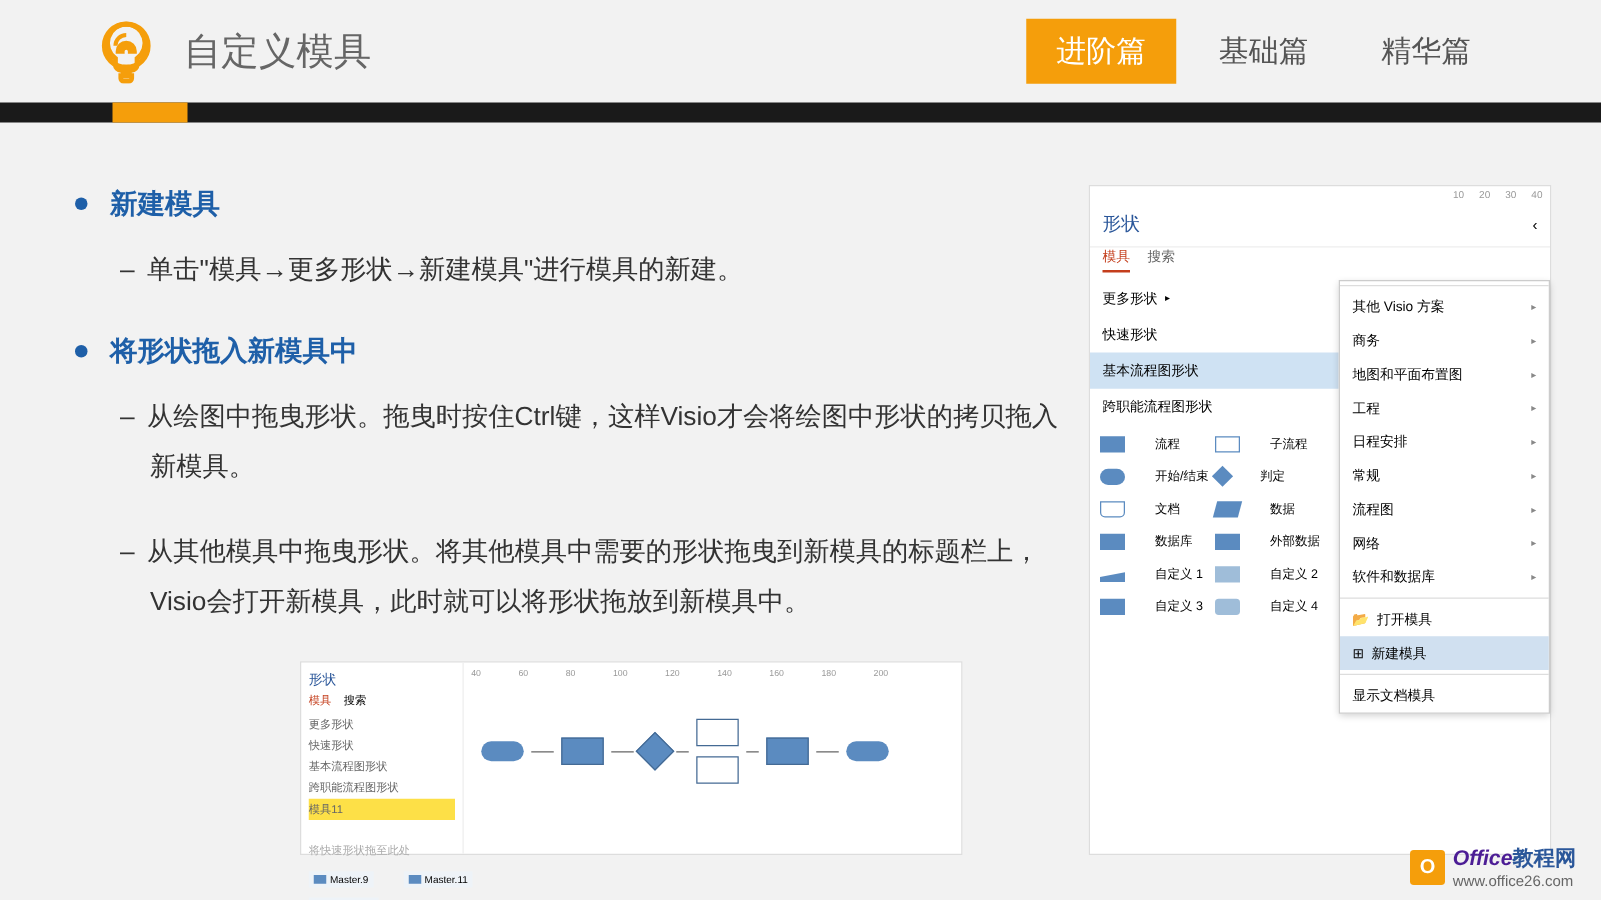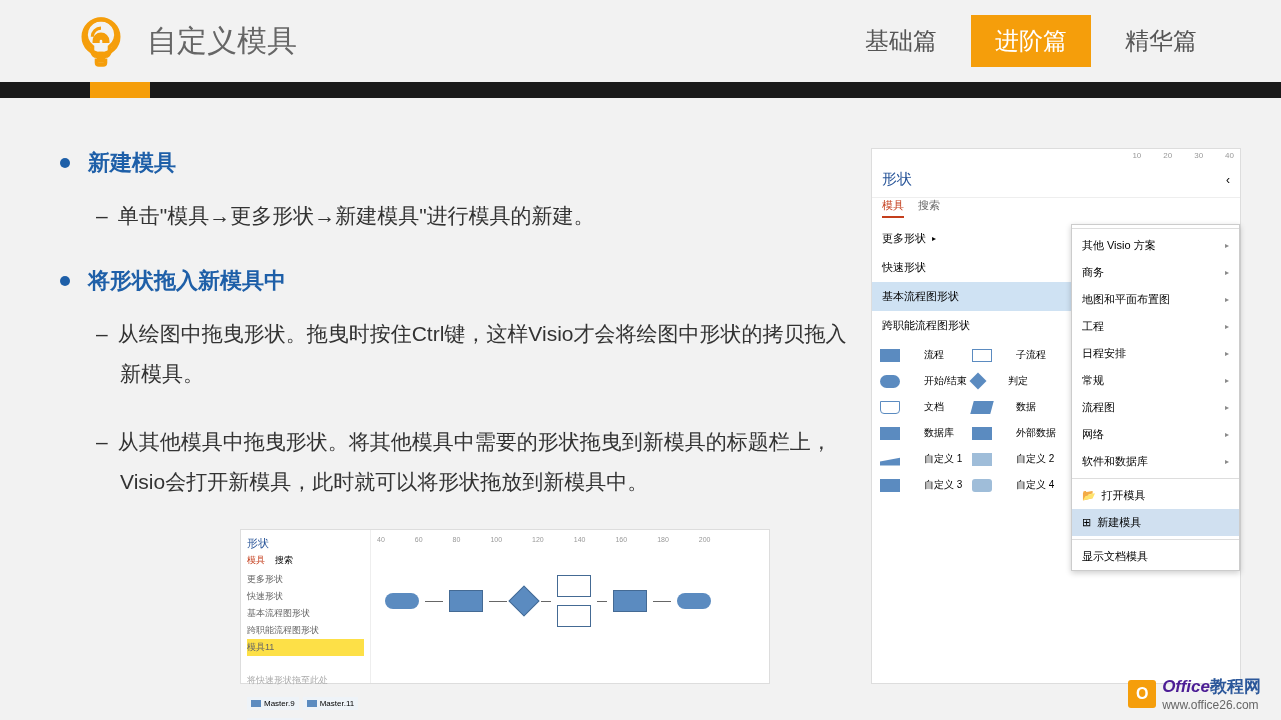--- a/index.html
+++ b/index.html
@@ -1,17 +1,17 @@
 <!DOCTYPE html>
 <html><head>
 <meta charset="utf-8">
 <style>
 * { margin: 0; padding: 0; box-sizing: border-box; }
 body { font-family: "Microsoft YaHei", sans-serif; background: #f2f2f2; width: 1281px; height: 720px; overflow: hidden; position: relative; }
-.header { display: flex; align-items: center; height: 82px; background: #f2f2f2; padding: 0 60px 0 75px; }
+.header { display: flex; align-items: center; height: 82px; background: #f2f2f2; padding: 0 80px 0 75px; }
 .bulb-icon { width: 52px; height: 52px; color: #f59e0b; margin-right: 20px; }
 .page-title { font-size: 30px; color: #666; font-weight: 400; flex: 1; }
 .tabs { display: flex; gap: 10px; }
 .tab { padding: 10px 24px; font-size: 24px; color: #555; cursor: pointer; }
 .tab.active { background: #f59e0b; color: #fff; }
 .black-bar { height: 16px; background: #1a1a1a; }
 .orange-accent { width: 60px; height: 16px; background: #f59e0b; position: absolute; top: 82px; left: 90px; }
 .content { display: flex; padding: 50px 40px 0 60px; gap: 20px; }
 .text-col { flex: 1; }
 .section-title { color: #1e5fa8; font-size: 22px; font-weight: bold; margin-bottom: 18px; display: flex; align-items: center; }
@@ -31,29 +31,29 @@
 .list-item.more::after { content: "▸"; margin-left: 6px; font-size: 8px; }
 .list-item.selected { background: #cfe2f3; }
 .shape-grid { display: flex; flex-wrap: wrap; padding: 8px; gap: 12px 4px; }
 .shape-grid-item { width: 88px; display: flex; align-items: center; gap: 24px; font-size: 10px; }
 .shape-swatch { width: 20px; height: 13px; background: #5b8bc0; }
 .menu-popup { width: 170px; background: #fff; border: 1px solid #ccc; box-shadow: 0 2px 6px rgba(0,0,0,0.2); }
 .menu-item { padding: 6px 10px; font-size: 11px; display: flex; align-items: center; justify-content: space-between; cursor: pointer; }
 .menu-item.arrow::after { content: "▸"; font-size: 8px; color: #888; }
 .menu-item.selected { background: #d0e0f0; }
 .menu-sep { height: 1px; background: #ddd; margin: 3px 0; }
-.ruler { display: flex; font-size: 8px; color: #999; padding: 2px; gap: 22px; }
+.ruler { display: flex; font-size: 8px; color: #999; padding: 2px; gap: 12px; }
 .lower-img { margin-left: 180px; margin-top: 5px; width: 530px; height: 155px; background: #fff; border: 1px solid #ddd; display: flex; font-size: 9px; }
 .lower-left { width: 130px; padding: 6px; border-right: 1px solid #eee; }
 .lower-left .hdr { color: #2b579a; font-size: 11px; margin-bottom: 3px; }
 .lower-left .tb { display: flex; gap: 10px; font-size: 9px; margin-bottom: 4px; }
 .lower-left .tb .a { color: #c43e1c; }
 .lower-left .ln { padding: 2px 0; color: #666; }
 .lower-left .ln.sel { background: #fde047; }
-.lower-left .masters { display: flex; gap: 4px; margin-top: 8px; }
+.lower-left .masters { display: flex; gap: 24px; margin-top: 8px; }
 .lower-left .master { background: #eef3f8; padding: 2px 4px; display: flex; align-items: center; gap: 3px; font-size: 8px; }
 .lower-left .ms { width: 10px; height: 7px; background: #5b8bc0; }
 .lower-right { flex: 1; padding: 4px; }
 .flow { margin-top: 30px; margin-left: 10px; display: flex; align-items: center; gap: 6px; }
 .node { background: #5b8bc0; }
 .n-start { width: 34px; height: 16px; border-radius: 8px; }
 .n-box { width: 34px; height: 22px; border: 1px solid #446a94; }
 .n-diamond { width: 22px; height: 22px; transform: rotate(45deg); border: 1px solid #446a94; }
 .n-line { width: 18px; height: 1px; background: #666; }
 .watermark { position: absolute; bottom: 8px; right: 20px; display: flex; align-items: center; gap: 6px; }
@@ -68,22 +68,22 @@
 
 <div class="header">
   <svg class="bulb-icon" viewBox="0 0 24 24" fill="currentColor">
       <path d="M12 2a7 7 0 0 0-4 12.7V17a2 2 0 0 0 2 2h4a2 2 0 0 0 2-2v-2.3A7 7 0 0 0 12 2zm-2 19h4v1a1 1 0 0 1-1 1h-2a1 1 0 0 1-1-1v-1zM9 12a3 3 0 0 1 6 0h-1.5a1.5 1.5 0 0 0-3 0H9z" fill="none" stroke="currentColor" stroke-width="1.8"></path>
       <circle cx="12" cy="10" r="8" fill="none" stroke="currentColor" stroke-width="2"></circle>
       <path d="M12 6a4 4 0 0 0-4 4" fill="none" stroke="currentColor" stroke-width="1.5"></path>
       <rect x="10" y="17" width="4" height="5" rx="1" fill="currentColor"></rect>
     </svg>
   <div class="page-title">自定义模具</div>
   <div class="tabs">
+    <div class="tab active">进阶篇</div>
     <div class="tab">基础篇</div>
-    <div class="tab active">进阶篇</div>
     <div class="tab">精华篇</div>
   </div>
 </div>
 <div class="black-bar"></div>
 <div class="orange-accent"></div>
 
 <div class="content">
   <div class="text-col">
     <div class="section-title">
         <span class="bullet"></span>

